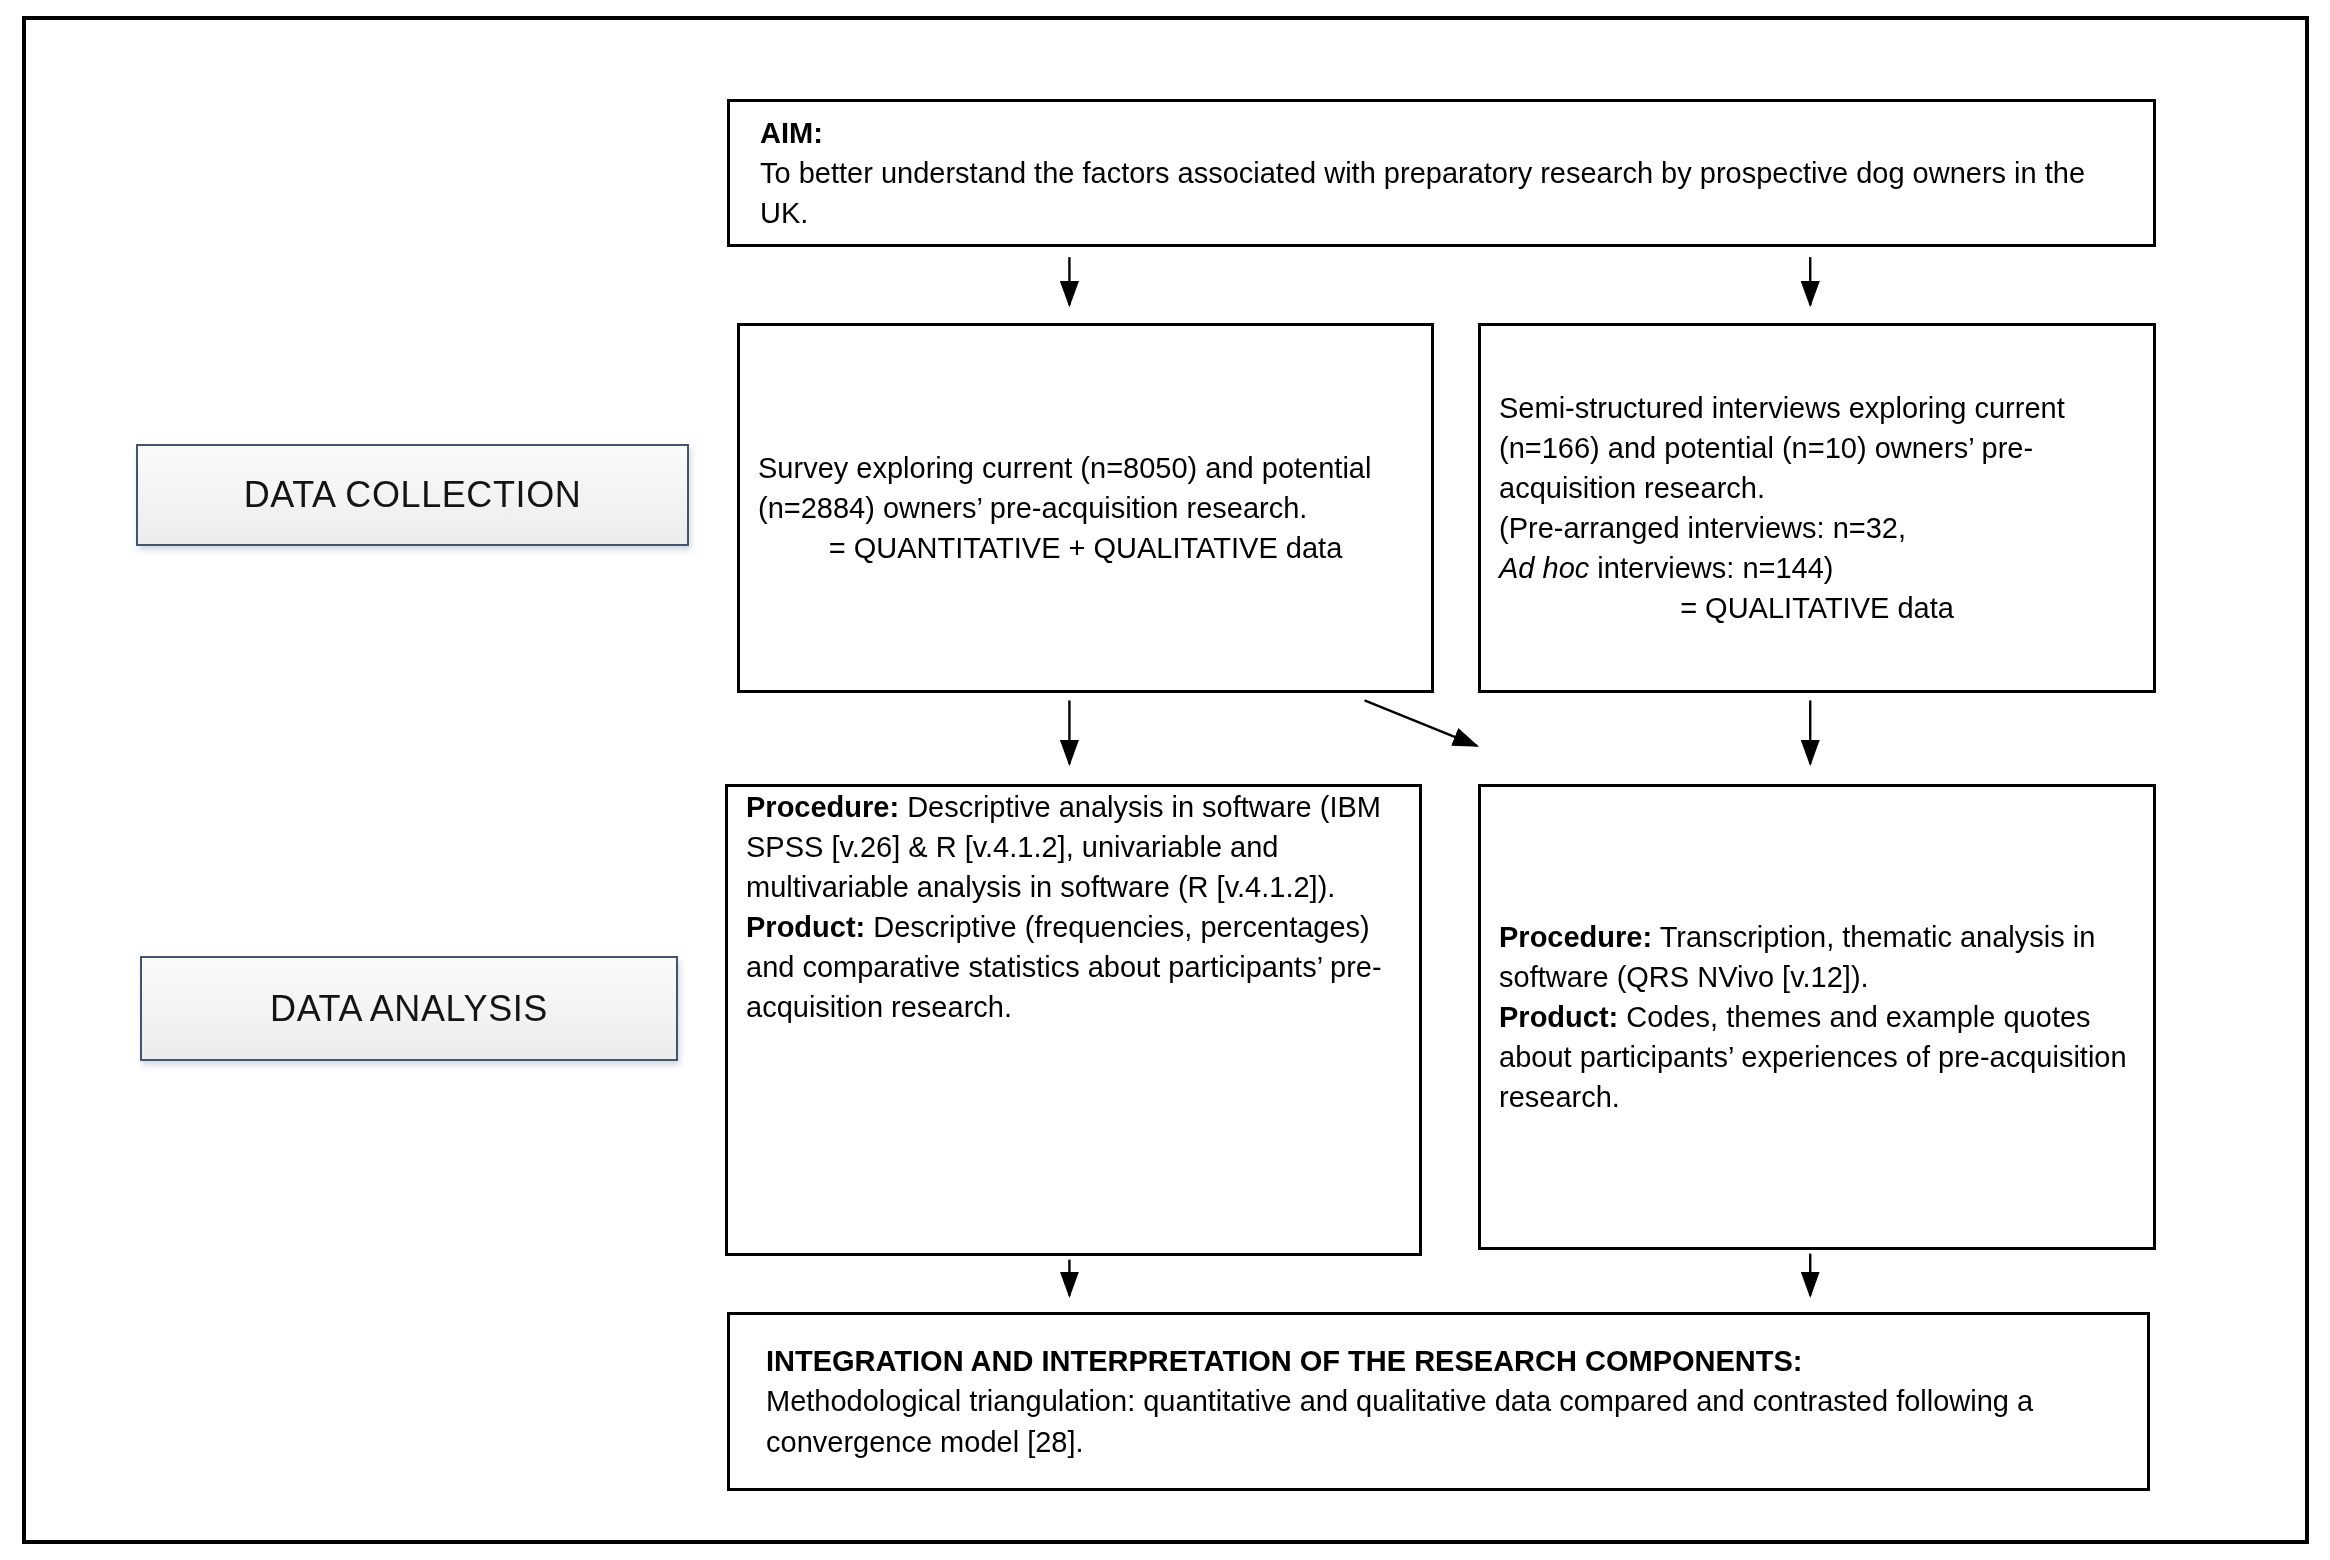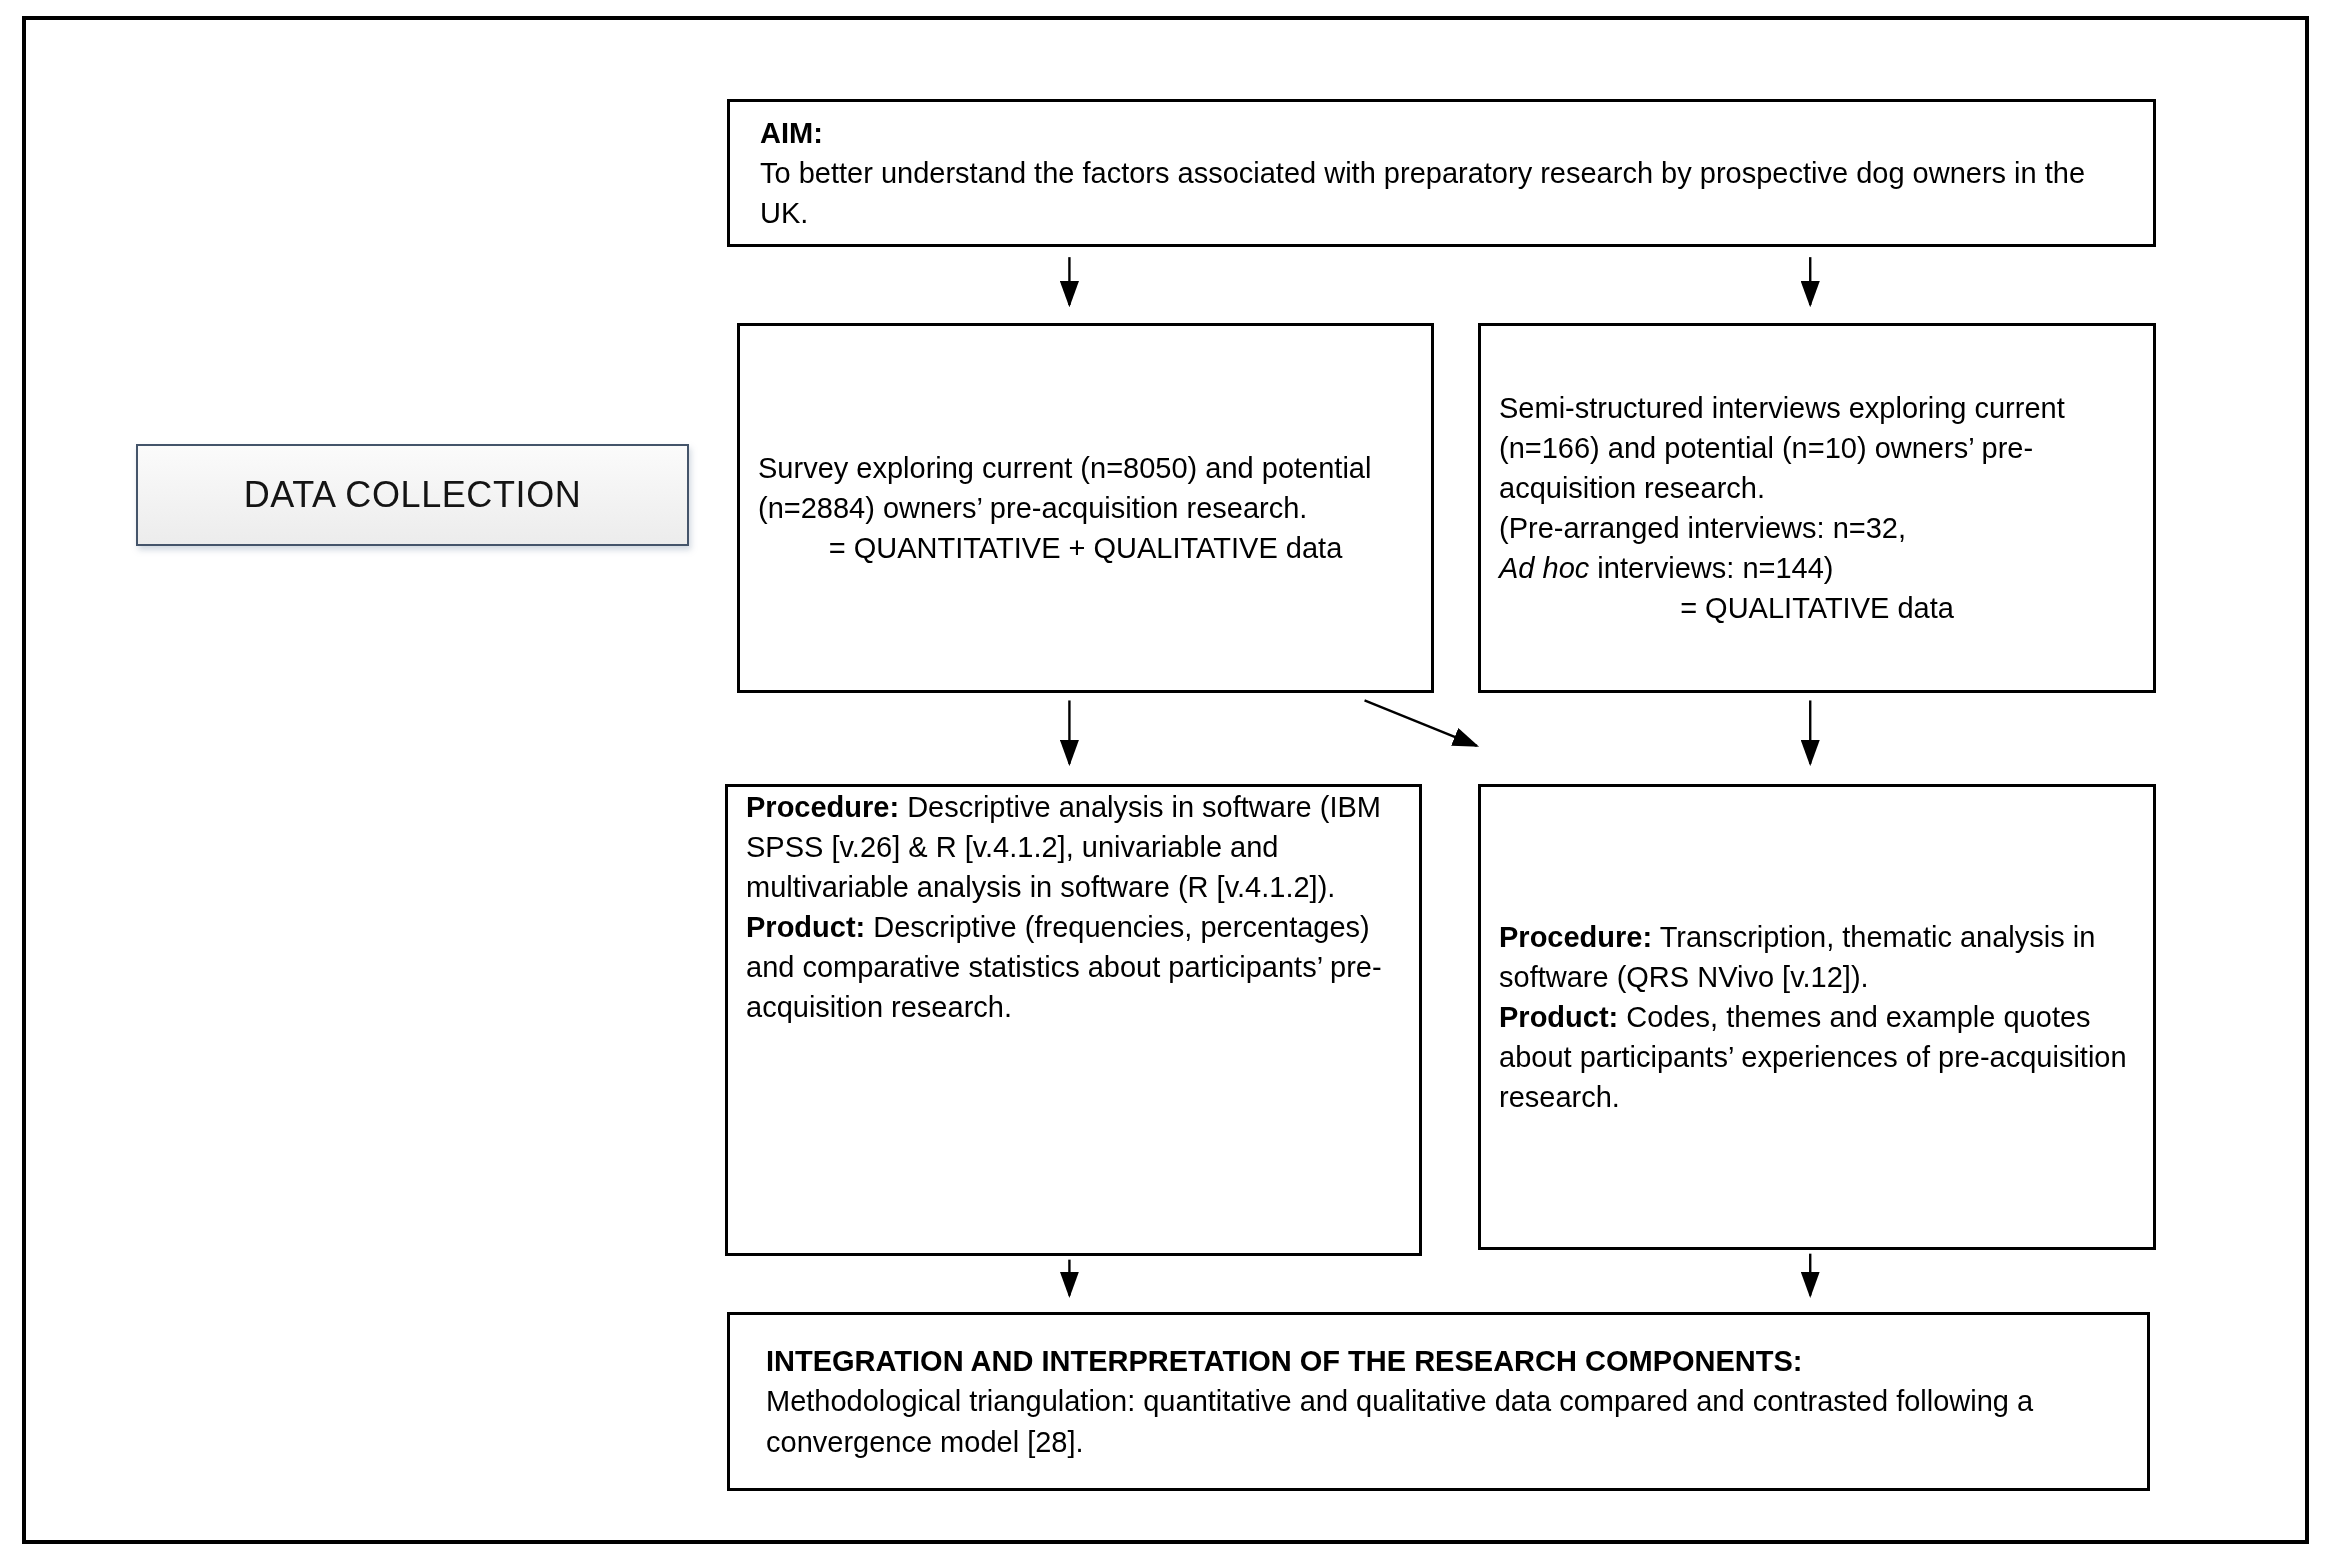--- a/index.html
+++ b/index.html
@@ -84,20 +84,23 @@
   <div class="box" id="aim-box">
     <p>
       <span class="b block">AIM:</span>
       <span class="block">To better understand the factors associated with preparatory research by prospective dog owners in the UK.</span>
     </p>
   </div>
 
   <div class="stage-label" id="label-collection">
     <span>DATA COLLECTION</span>
   </div>
+  <div class="stage-label" id="label-analysis">
+    <span>DATA ANALYSIS</span>
+  </div>
 
   <div class="box" id="survey-box">
     <p>Survey exploring current (n=8050) and potential (n=2884) owners’ pre-acquisition research.</p>
     <p class="gap">= QUANTITATIVE + QUALITATIVE data</p>
   </div>
 
   <div class="box" id="interview-box">
     <p>
       <span>Semi-structured interviews exploring current (n=166) and potential (n=10) owners’ pre-acquisition research.</span>
       <span class="block">(Pre-arranged interviews: n=32,</span>

